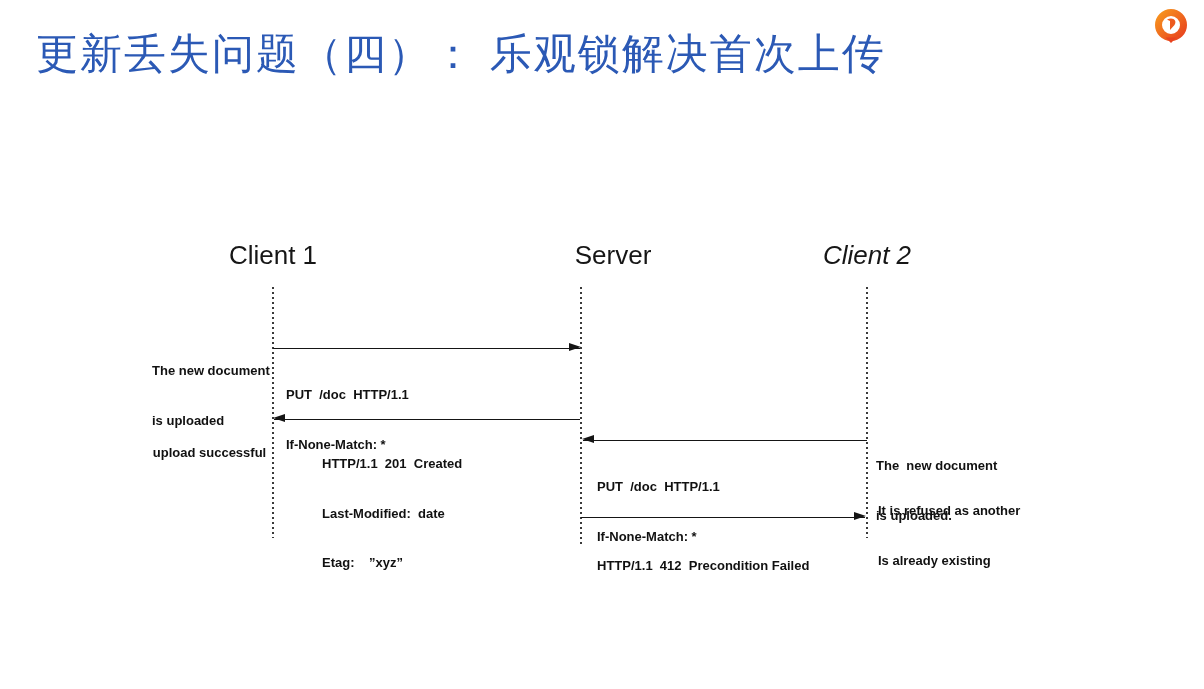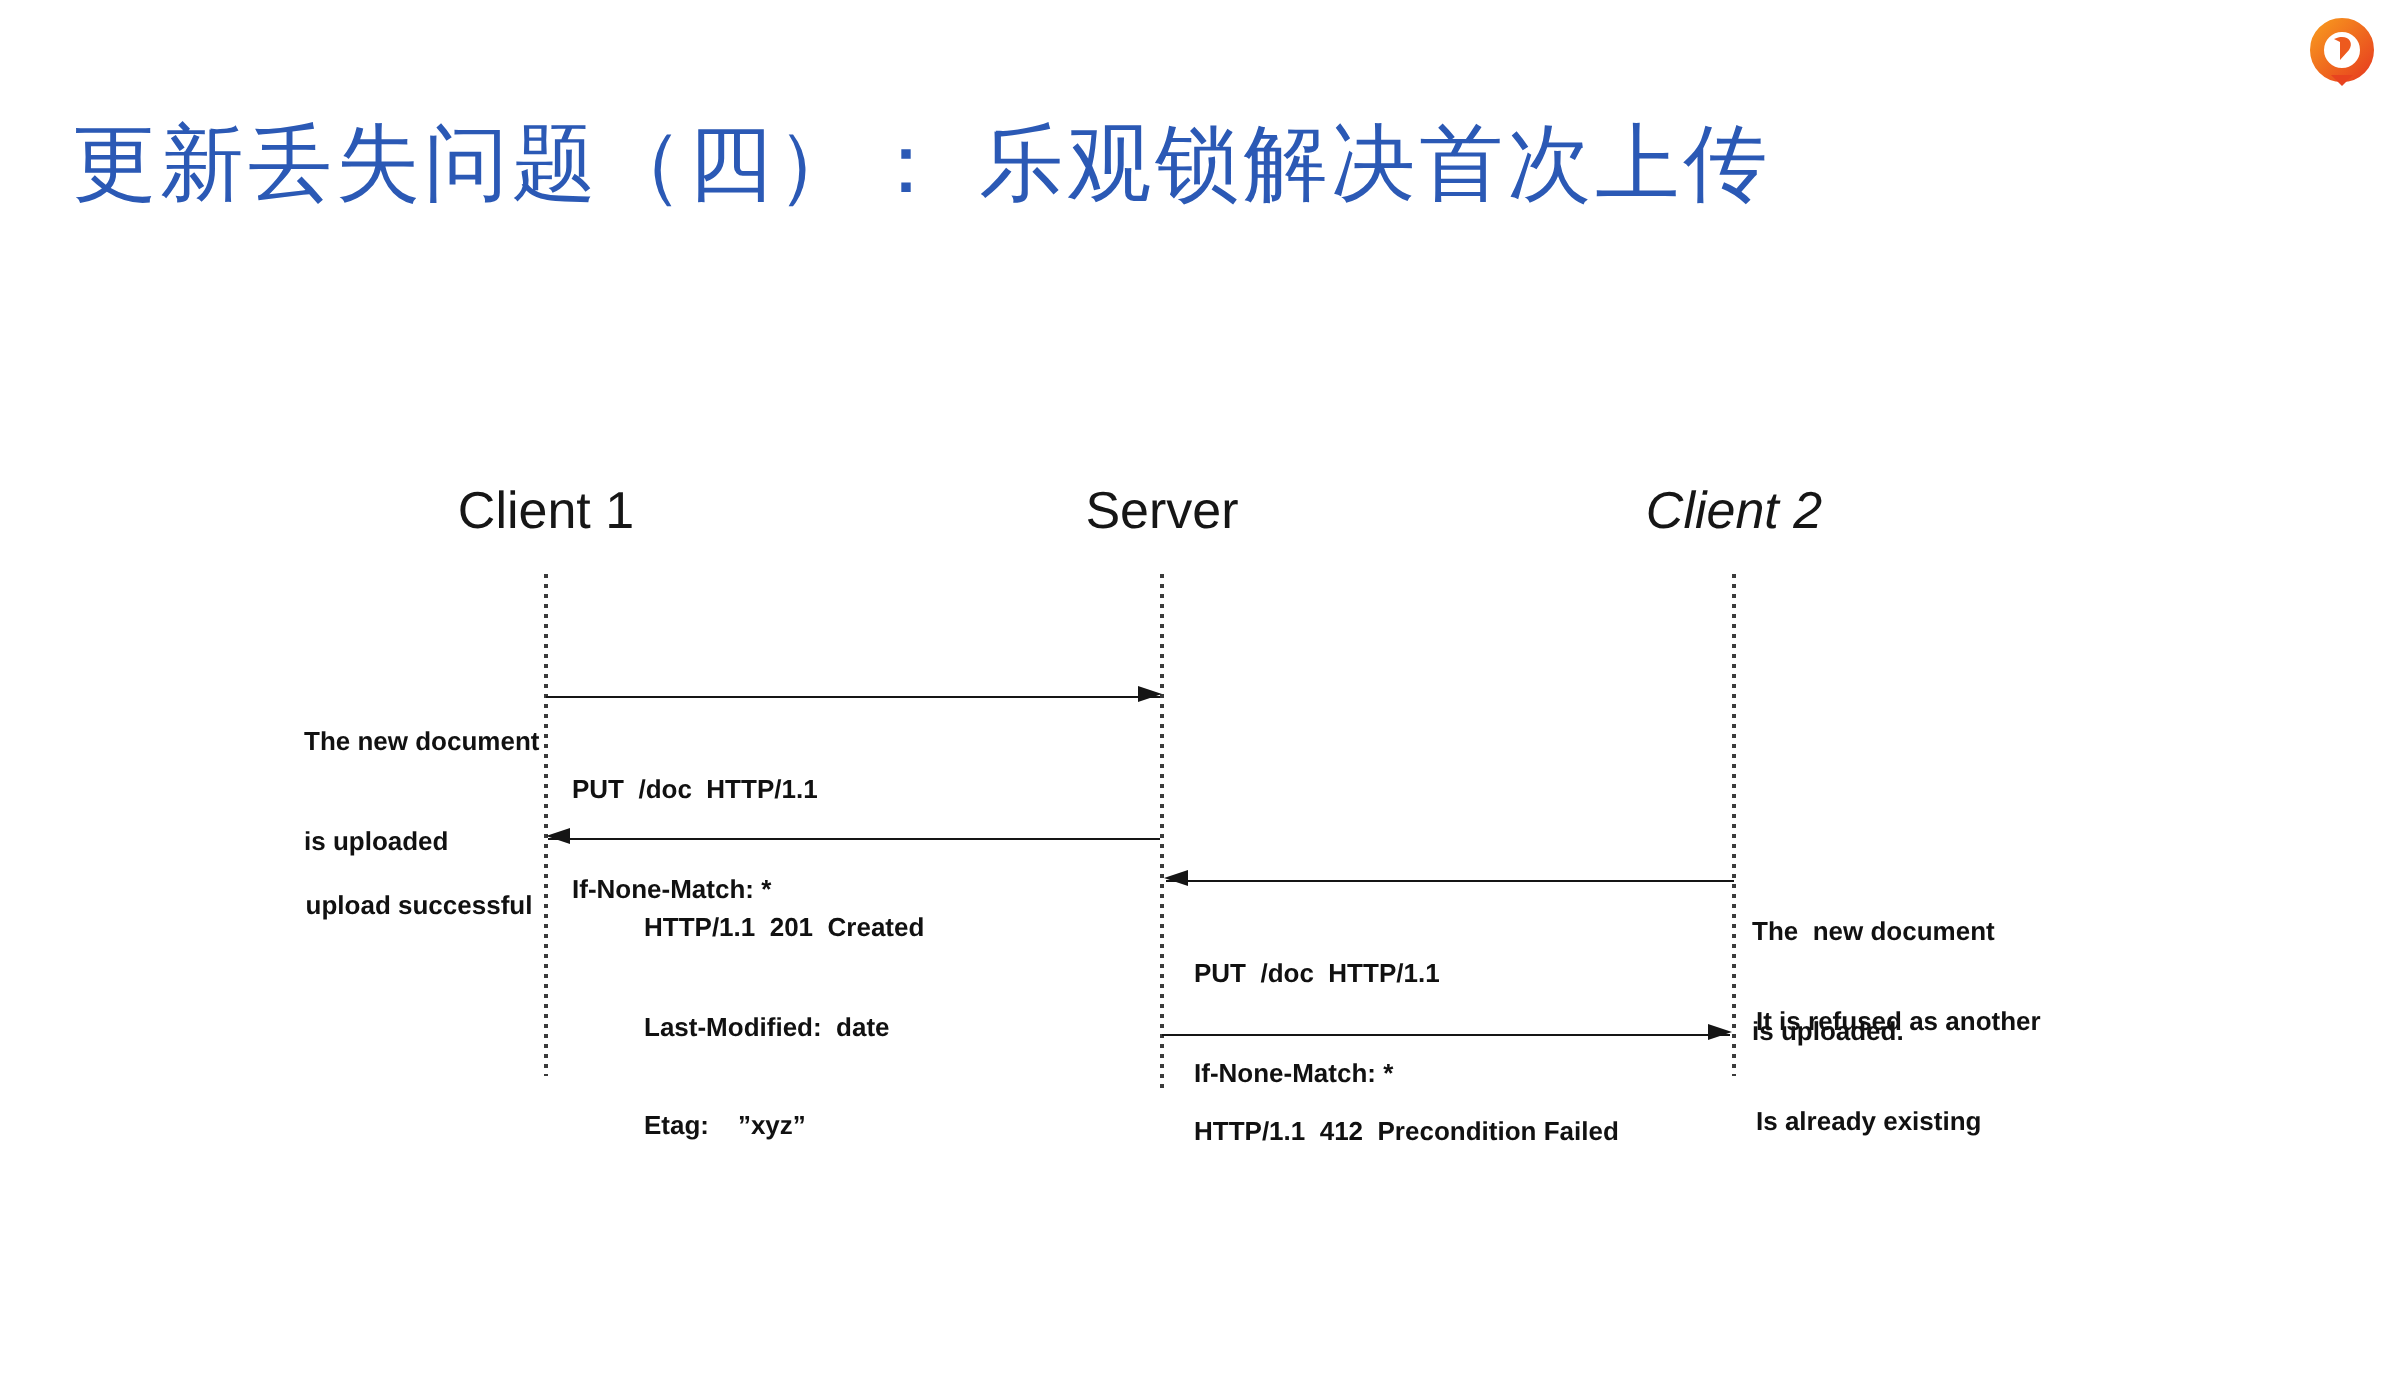--- a/index.html
+++ b/index.html
@@ -7,40 +7,40 @@
   .slide {
     position:relative; width:1204px; height:689px;
     background:#ffffff; overflow:hidden;
     font-family:"Liberation Sans","DejaVu Sans",sans-serif;
   }
 
   
   .page-title {
     position:absolute; left:36px; top:26px;
     font-size:42px; letter-spacing:2px; font-weight:400;
-    color:#2b59b5; white-space:nowrap;margin-top:28px;
+    color:#2b59b5; white-space:nowrap;
   }
 
   
   .logo {
     position:absolute; right:14px; top:8px;
     display:flex; align-items:center; gap:5px;
   }
   .logo-text {
     font-size:27px; font-weight:600; color:#e84f1d;
     letter-spacing:1px; white-space:nowrap;
   }
 
   
   .actor-label {
     position:absolute; top:240px; transform:translateX(-50%);
     font-size:26px; color:#161616; white-space:nowrap;
   }
   .actor-client1 { left:273px; }
-  .actor-server  { left:581px; }
+  .actor-server  { left:613px; }
   .actor-client2 { left:867px;font-style:italic; }
 
   .lifeline {
     position:absolute; top:287px; width:2px;
     background:repeating-linear-gradient(to bottom,#3a3a3a 0 2px,transparent 2px 5px);
   }
   .lifeline-client1 { left:272px; height:251px; }
   .lifeline-server  { left:580px; height:258px; }
   .lifeline-client2 { left:866px; height:251px; }
 

